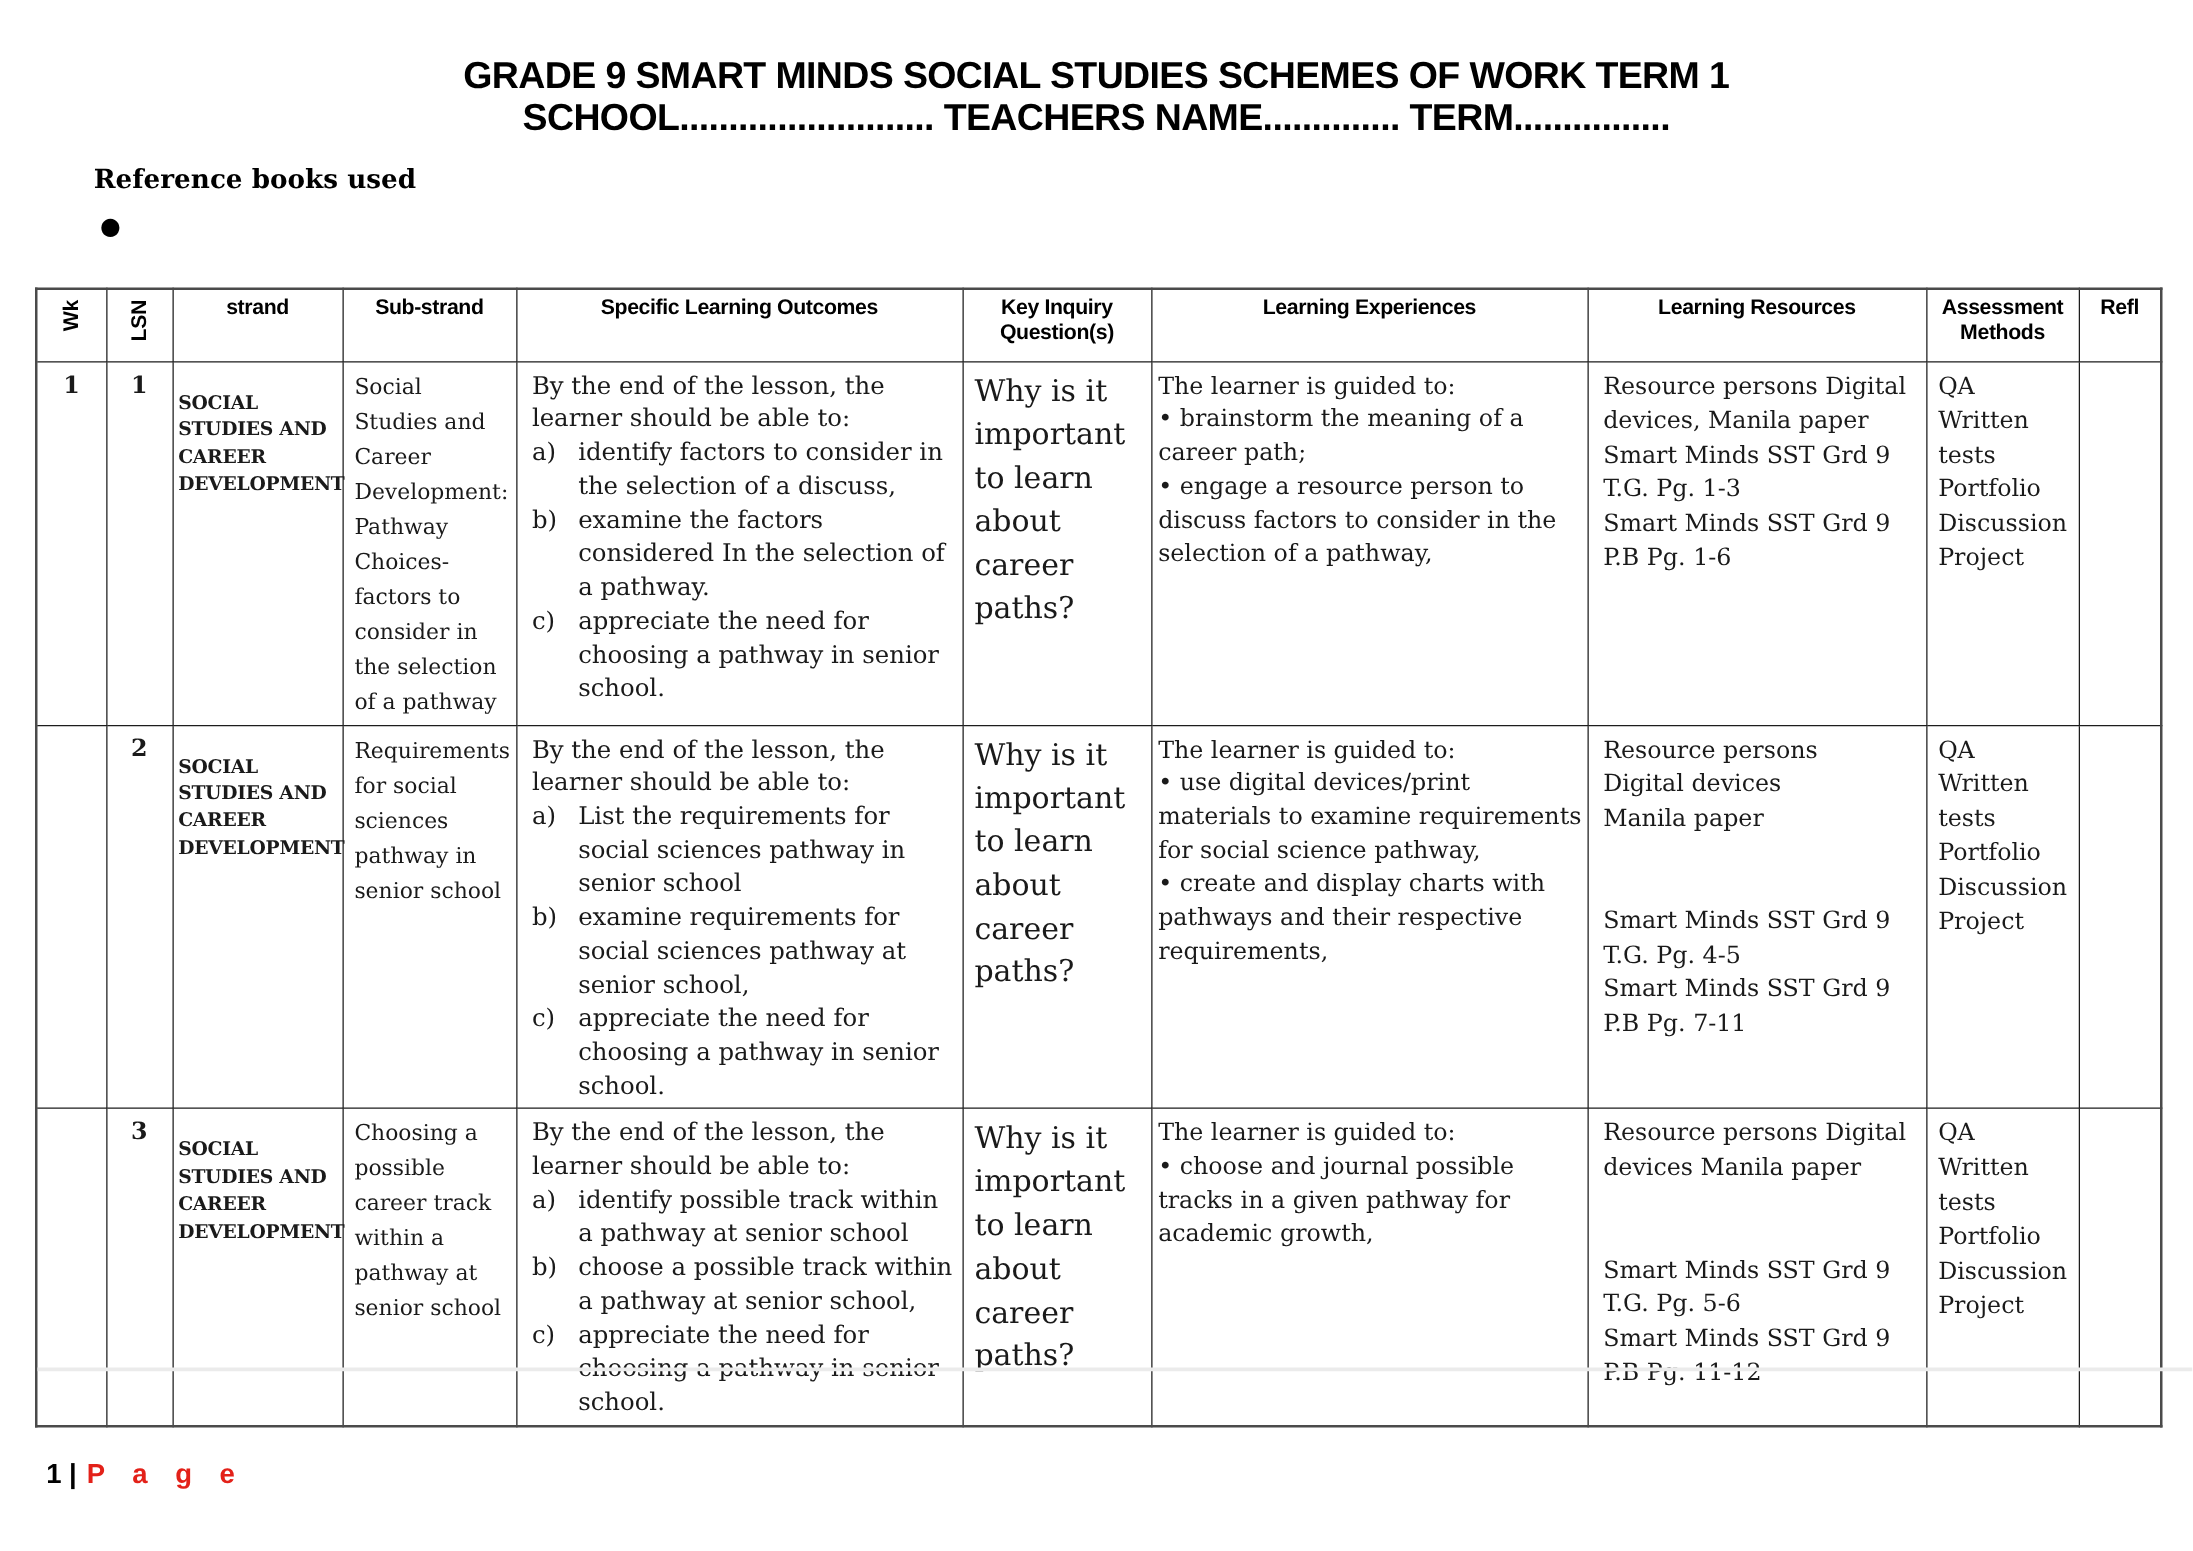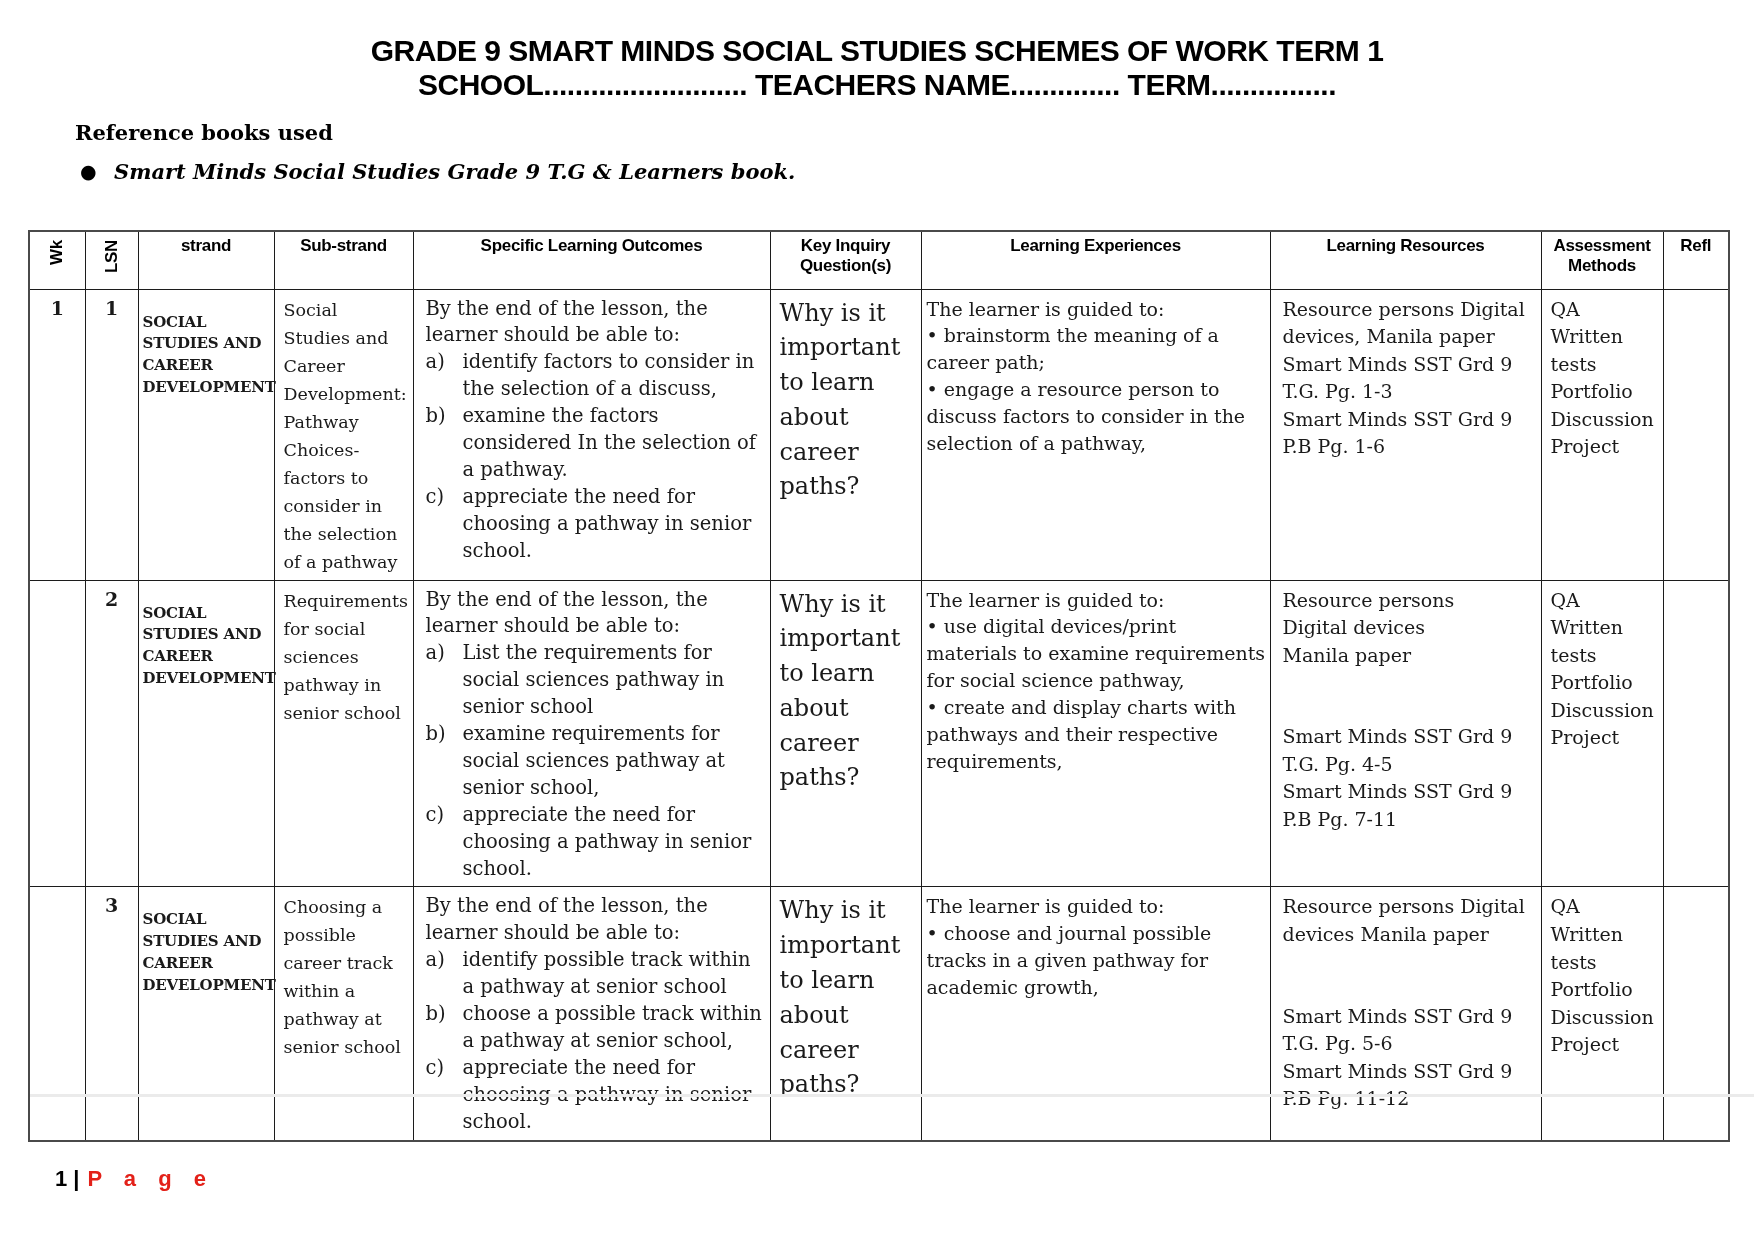--- a/index.html
+++ b/index.html
@@ -8,21 +8,21 @@
     width: 1754px; height: 1241px;
     background: #ffffff;
     color: #1a1a1a;
     font-family: "DejaVu Serif", serif;
     position: relative;
     overflow: hidden;
   }
 
   
   .doc-title {
-    padding-top: 34px;
+    padding-top: 44px;
     text-align: center;
     font-family: "Liberation Sans", sans-serif;
     font-weight: bold;
     font-size: 30px;
     letter-spacing: -0.5px;
     color: #000;
   }
   .doc-subtitle {
     text-align: center;
     font-family: "Liberation Sans", sans-serif;
@@ -156,39 +156,37 @@
     width: 1724px; height: 3px;
     background: #ebebeb;
   }
   .footer {
     position: absolute;
     left: 37px; top: 1166px;
     font-family: "Liberation Sans", sans-serif;
     font-size: 22px;
     font-weight: bold;
     color: #000;
-    margin-left: 18px;
   }
   .footer .page-sep { margin: 0 8px 0 6px; }
   .footer .page-label {
     color: #e32119;
     letter-spacing: 8px;
     font-weight: 600;
   }
 </style>
 </head>
 <body>
 
 <div class="doc-title">GRADE 9 SMART MINDS SOCIAL STUDIES SCHEMES OF WORK TERM 1</div>
 <div class="doc-subtitle">SCHOOL.......................... TEACHERS NAME.............. TERM................</div>
 
 <div class="ref-heading">Reference books used</div>
 <div class="ref-bullet">
   <span class="bullet-dot">●</span>
-  <span>Smart Minds Social Studies Grade 9 T.G &amp; Learners book.</span>
 </div>
 
 <table class="schemes">
   <colgroup>
     <col class="c0">
       <col class="c1">
       <col class="c2">
       <col class="c3">
       <col class="c4">
     <col class="c5">

